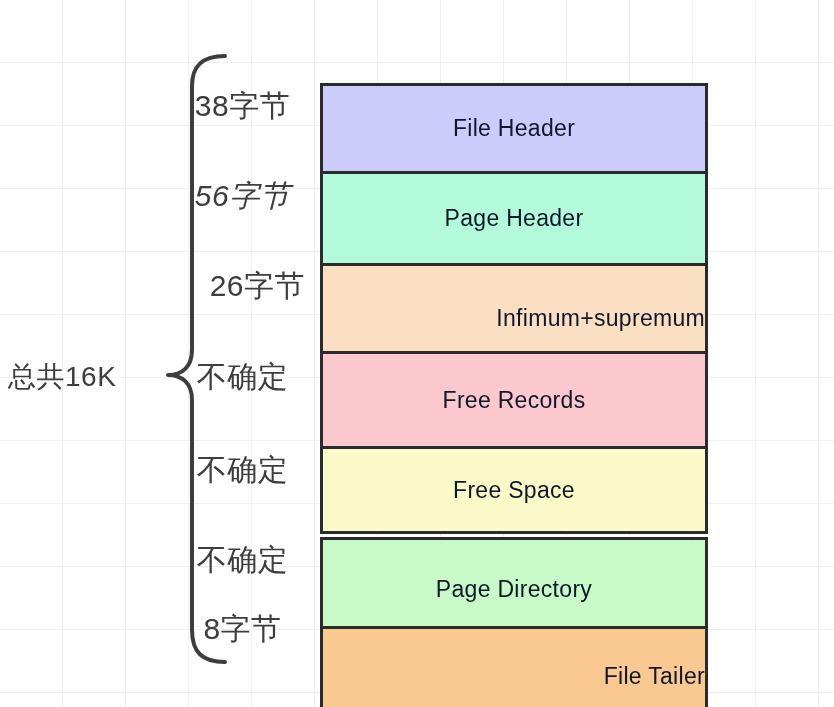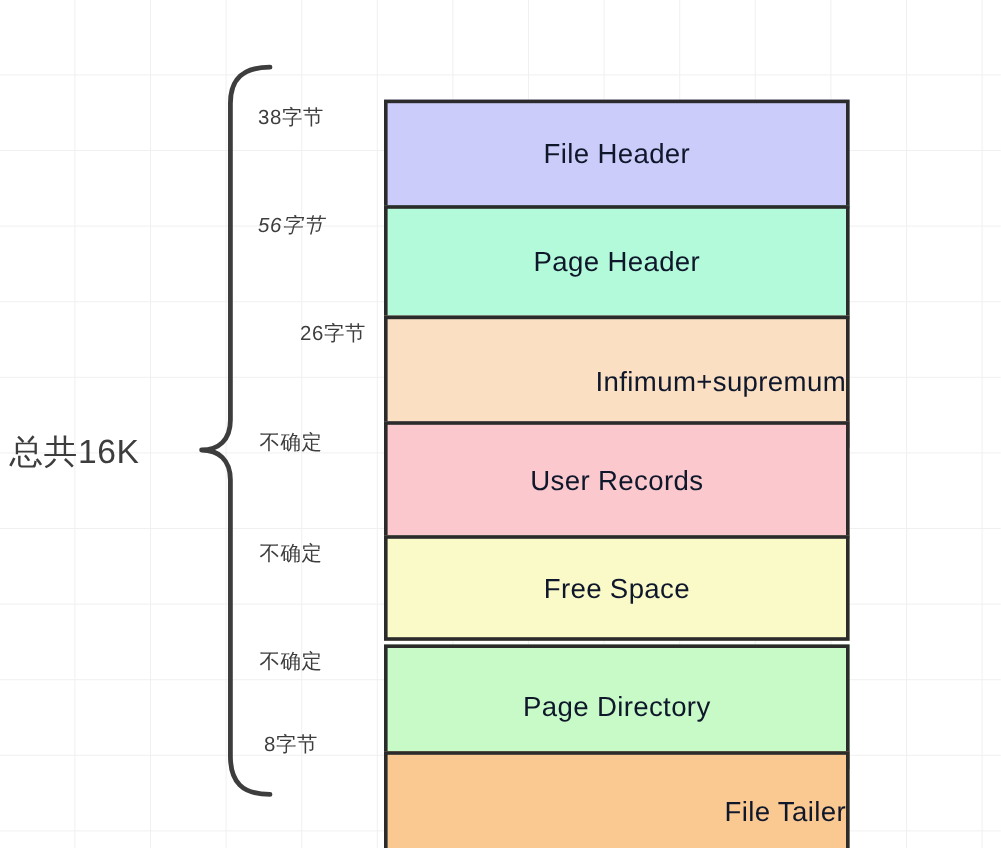--- a/index.html
+++ b/index.html
@@ -44,21 +44,21 @@
     height: 625px;
   }
   .brace-wrap svg { display: block; }
 
   
   .size-label {
     position: absolute;
     left: 180px;
     width: 125px;
     text-align: center;
-    font-size: 17px;
+    font-size: 30px;
     color: #3d3d3d;
     white-space: nowrap;
     letter-spacing: 0.5px;
   }
 
   
   .stack {
     position: absolute;
     left: 320px;
     top: 55px;
@@ -115,21 +115,21 @@
       <div class="seg" style="top: 0px; height: 91px; background: rgb(204, 204, 250); border-color: rgb(43, 43, 43);">
         <span class="seg-label">File Header</span>
       </div>
       <div class="seg" style="top: 88px; height: 95px; background: rgb(179, 250, 218); border-color: rgb(43, 43, 43);">
         <span class="seg-label">Page Header</span>
       </div>
       <div class="seg" style="top: 180px; height: 110px; background: rgb(250, 223, 195); border-color: rgb(43, 43, 43); justify-content: flex-end;">
         <span class="seg-label">Infimum+supremum</span>
       </div>
       <div class="seg" style="top: 268px; height: 98px; background: rgb(250, 200, 205); border-color: rgb(43, 43, 43);">
-        <span class="seg-label">User Records</span>
+        <span class="seg-label">Free Records</span>
       </div>
       <div class="seg" style="top: 363px; height: 88px; background: rgb(250, 250, 200); border-color: rgb(43, 43, 43); text-align: center;">
         <span class="seg-label">Free Space</span>
       </div>
       <div class="seg" style="top: 454px; height: 104px; background: rgb(200, 250, 200); border-color: rgb(43, 43, 43);">
         <span class="seg-label">Page Directory</span>
       </div>
       <div class="seg" style="top: 543px; height: 101px; background: rgb(250, 200, 145); border-color: rgb(43, 43, 43); justify-content: flex-end;">
         <span class="seg-label">File Tailer</span>
       </div>

